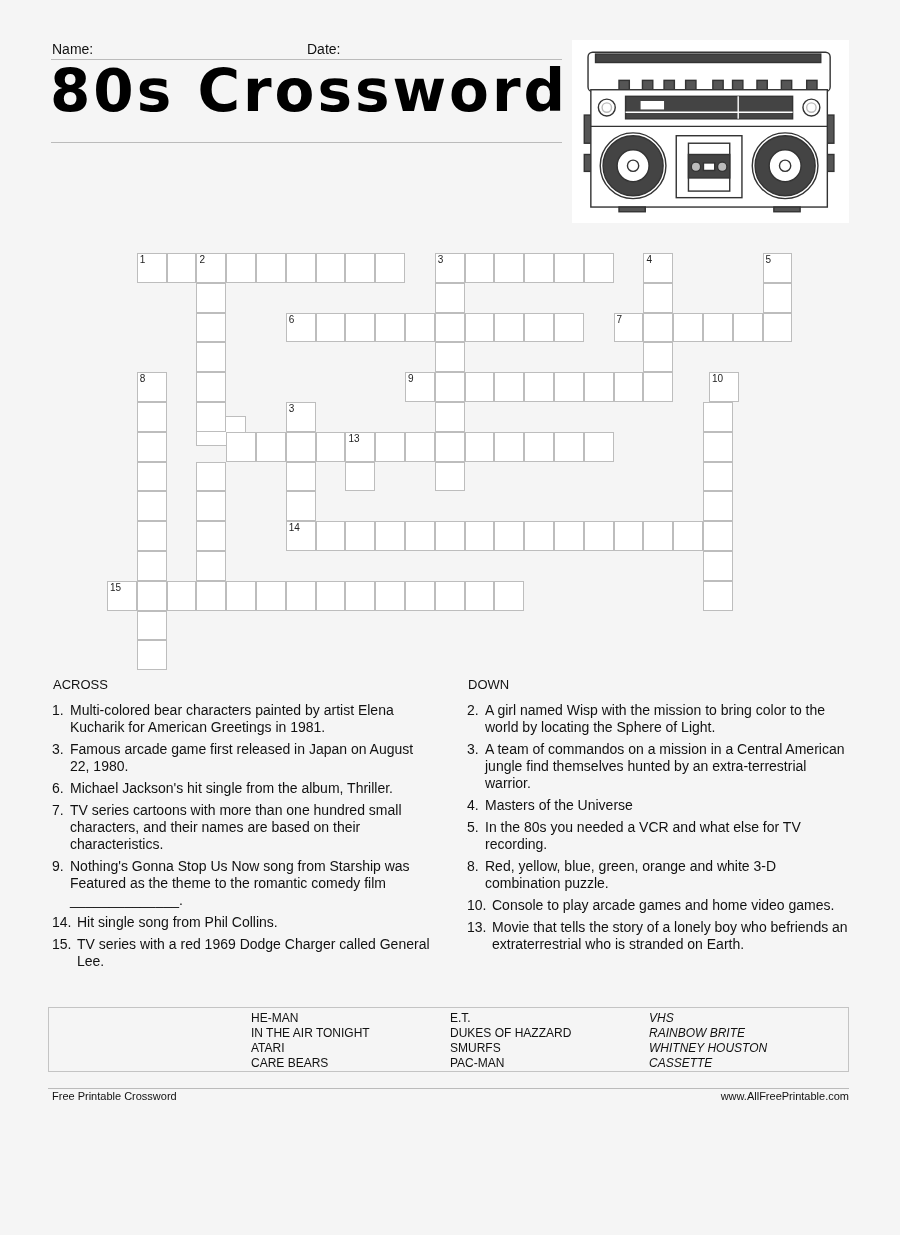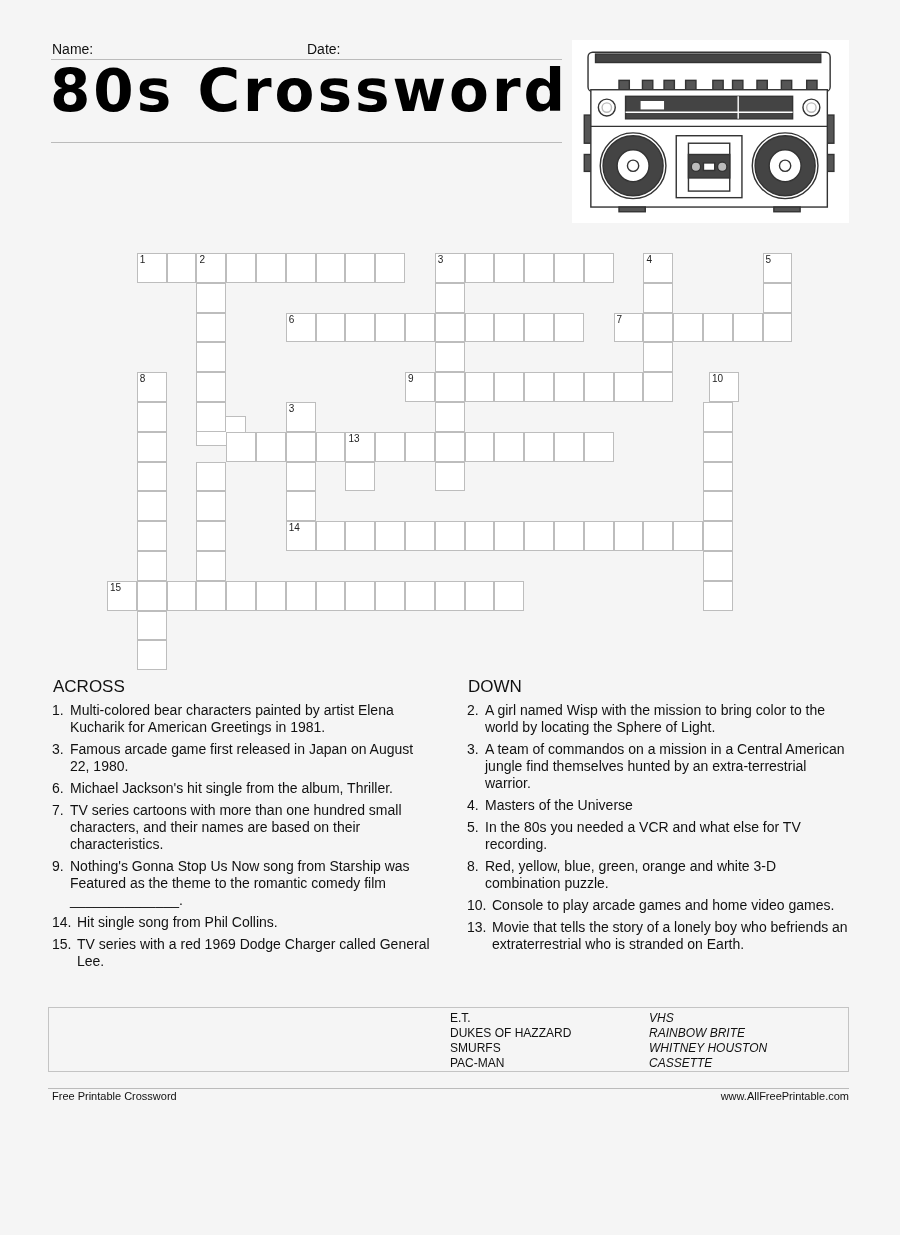--- a/index.html
+++ b/index.html
@@ -5,21 +5,21 @@
   html, body { margin:0; padding:0; }
   body { width:900px; height:1235px; background:#f5f5f5; position:relative; font-family:"Liberation Sans", sans-serif; color:#111; overflow:hidden; }
   .abs { position:absolute; }
   .hdr-label { font-size:14px; color:#111; }
   .rule { position:absolute; height:0; border-top:1.5px solid #bbb; }
   .title { position:absolute; left:50px; top:62px; font-family:"DejaVu Sans", sans-serif; font-size:58px; font-weight:bold; letter-spacing:3px; color:#000; line-height:1; }
   .boombox { position:absolute; left:572px; top:40px; width:277px; height:183px; background:#fff; }
   #grid { position:absolute; left:0; top:0; }
   .cell { position:absolute; width:29.8px; height:29.8px; box-sizing:border-box; background:#fff; border:1.5px solid #bdbdbd; }
   .cell .num { position:absolute; left:2px; top:1px; font-size:10px; color:#222; line-height:1; }
-  .sec-h { position:absolute; font-size:17px; color:#111; }
+  .sec-h { position:absolute; font-size:13px; color:#111; }
   .clues { position:absolute; font-size:14px; line-height:17px; color:#111; }
   .clue { display:flex; margin-bottom:5px; }
   .clue .n { flex:0 0 auto; width:18px; }
   .clue .n.w { width:25px; }
   .clue .t { flex:1; }
   .bank { position:absolute; left:48px; top:1007px; width:801px; height:65px; border:1.5px solid #c4c4c4; box-sizing:border-box; }
   .bank-col { position:absolute; top:3px; font-size:12px; line-height:15px; color:#111; }
   .foot { position:absolute; top:1090px; font-size:11px; color:#111; }
 </style>
 </head>
@@ -291,20 +291,26 @@
       <span class="n w">10.</span>
       <span class="t">Console to play arcade games and home video games.</span>
     </div>
     <div class="clue">
       <span class="n w">13.</span>
       <span class="t">Movie that tells the story of a lonely boy who befriends an extraterrestrial who is stranded on Earth.</span>
     </div>
   </div>
 
 <div class="bank">
+  <div class="bank-col" style="left:202px;">
+    <div>HE-MAN</div>
+    <div>IN THE AIR TONIGHT</div>
+    <div>ATARI</div>
+    <div>CARE BEARS</div>
+  </div>
   <div class="bank-col" style="left:401px;">
     <div>E.T.</div>
     <div>DUKES OF HAZZARD</div>
     <div>SMURFS</div>
     <div>PAC-MAN</div>
   </div>
   <div class="bank-col" style="left:600px;font-style:italic;">
     <div>VHS</div>
     <div>RAINBOW BRITE</div>
     <div>WHITNEY HOUSTON</div>

